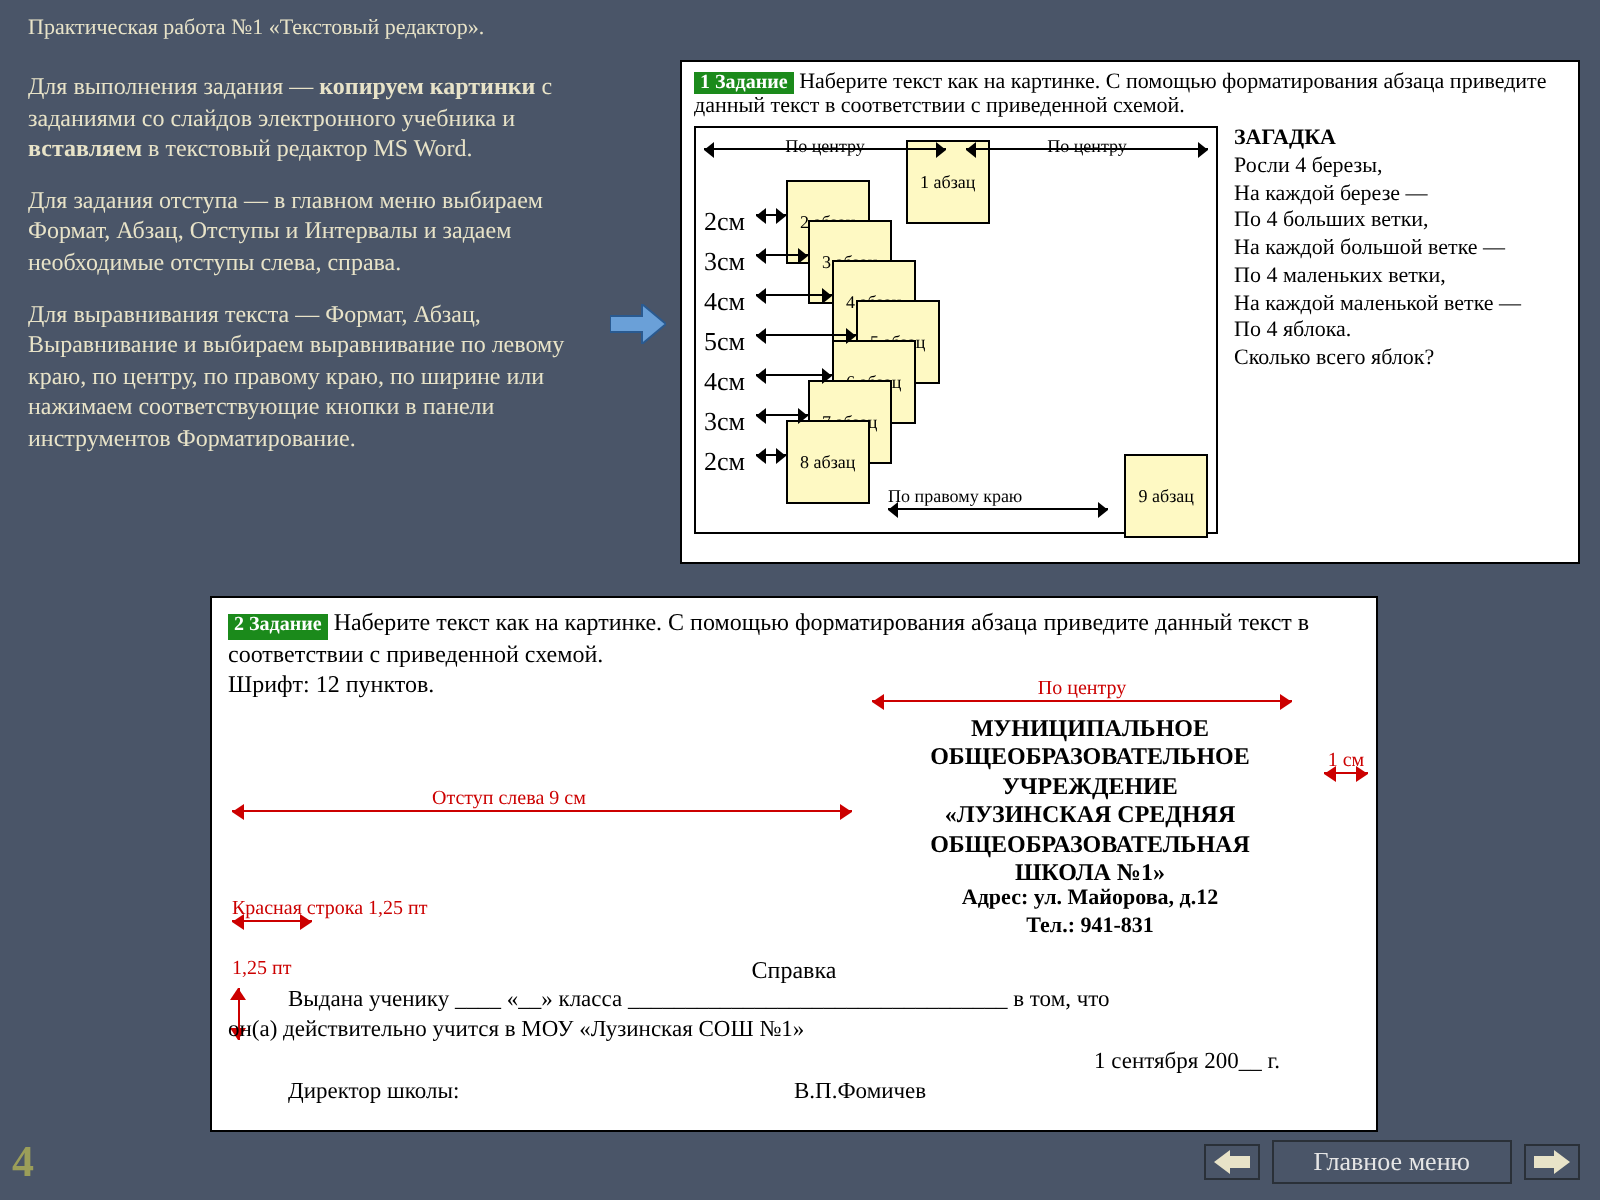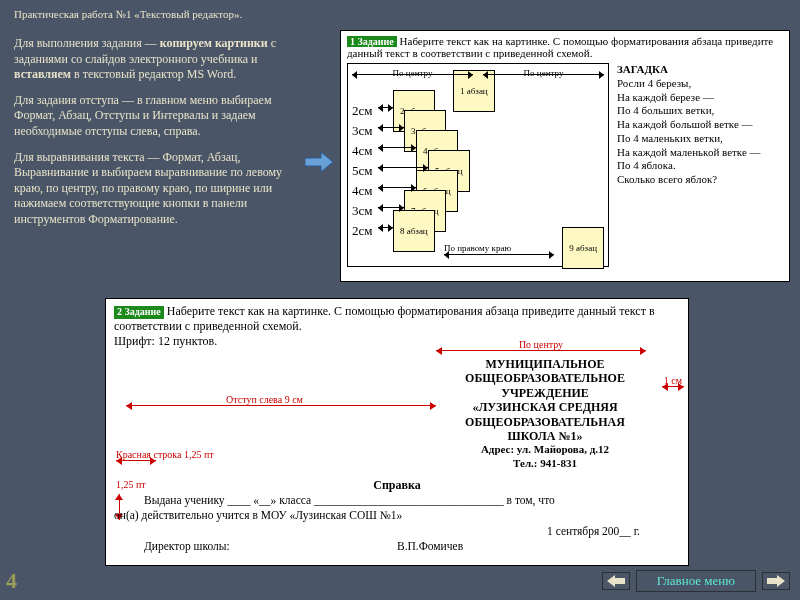--- a/index.html
+++ b/index.html
@@ -134,21 +134,21 @@
     position: absolute;
     right: 10px;
     bottom: 8px;
     display: flex;
     align-items: center;
     gap: 6px;
   }
   .menu-btn {
     background: #4a5568;
     border: 1px solid #2a3038;
-    color: #5eead4;
+    color: #e5e5e5;
     font-size: 13px;
     padding: 2px 20px;
     font-family: inherit;
   }
   .nav-arrow {
     width: 28px; height: 18px; display: flex; align-items: center; justify-content: center;
     border: 1px solid #2a3038;
   }
 </style>
 </head>
@@ -259,21 +259,21 @@
     <span class="task-label">2 Задание</span>
     <span>Наберите текст как на картинке. С помощью форматирования абзаца приведите данный текст в соответствии с приведенной схемой.</span><br>
     <span>Шрифт: 12 пунктов.</span>
   </div>
 
   <div style="position:absolute;left:330px;top:40px;width:210px;">
     <div class="red-label" style="text-align:center;">По центру</div>
     <div class="red-arrow-h both"></div>
   </div>
 
-  <div style="position:absolute;left:20px;top:95px;width:310px;">
+  <div style="position:absolute;left:10px;top:95px;width:310px;">
     <div class="red-label" style="padding-left:100px;">Отступ слева 9 см</div>
     <div class="red-arrow-h both"></div>
   </div>
 
   <div style="position:absolute;right:4px;top:76px;width:22px;">
     <div class="red-label" style="text-align:center;">1 см</div>
     <div class="red-arrow-h both"></div>
   </div>
 
   <div style="position:absolute;left:10px;top:150px;">
@@ -292,21 +292,21 @@
         <div>УЧРЕЖДЕНИЕ</div>
         <div>«ЛУЗИНСКАЯ СРЕДНЯЯ</div>
         <div>ОБЩЕОБРАЗОВАТЕЛЬНАЯ</div>
         <div>ШКОЛА №1»</div>
       </div>
     <div class="addr">Адрес: ул. Майорова, д.12</div>
     <div class="addr">Тел.: 941-831</div>
   </div>
 
   <div class="spravka-body">
-    <div style="text-align:center;font-weight:bold;" class="spravka">Справка</div>
+    <div style="text-align:center;" class="spravka">Справка</div>
     <div style="text-indent:30px;">Выдана ученику ____ «__» класса _________________________________ в том, что</div>
     <div>он(а) действительно учится в МОУ «Лузинская СОШ №1»</div>
     <div style="text-align:right;padding-right:40px;">1 сентября 200__ г.</div>
     <div style="display:flex;">
       <span style="width:50%;text-indent:30px;">Директор школы:</span>
       <span>В.П.Фомичев</span>
     </div>
   </div>
 </div>
 

